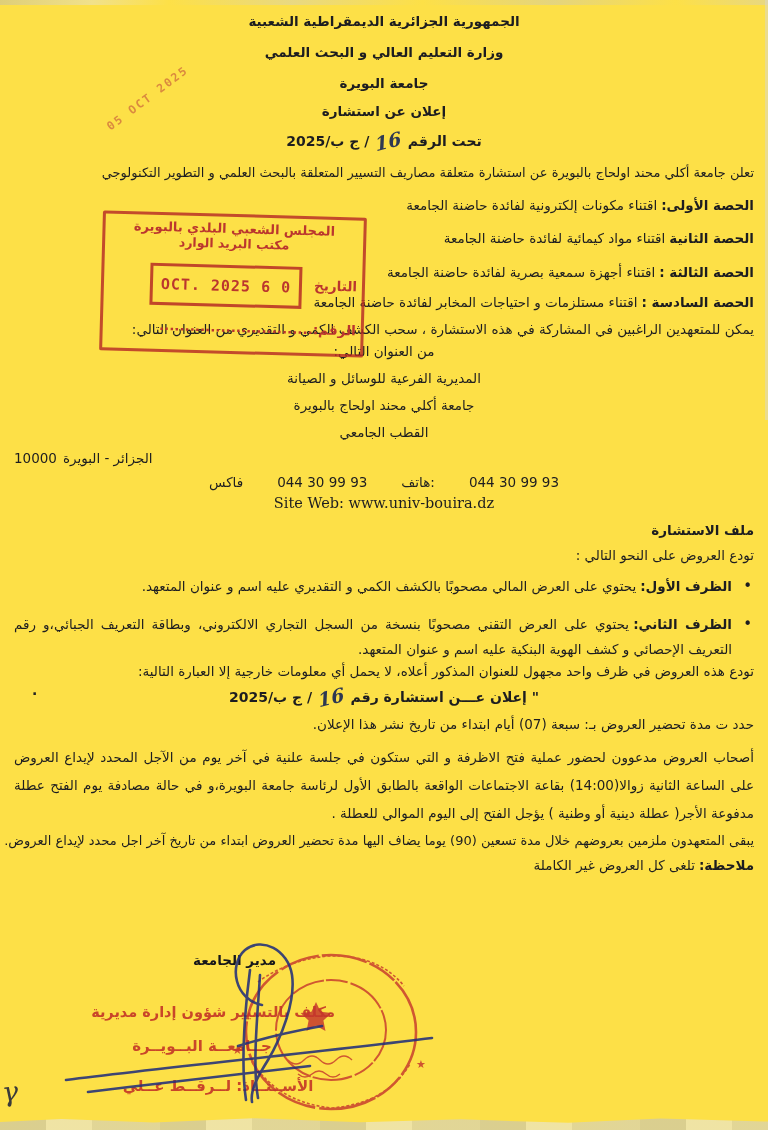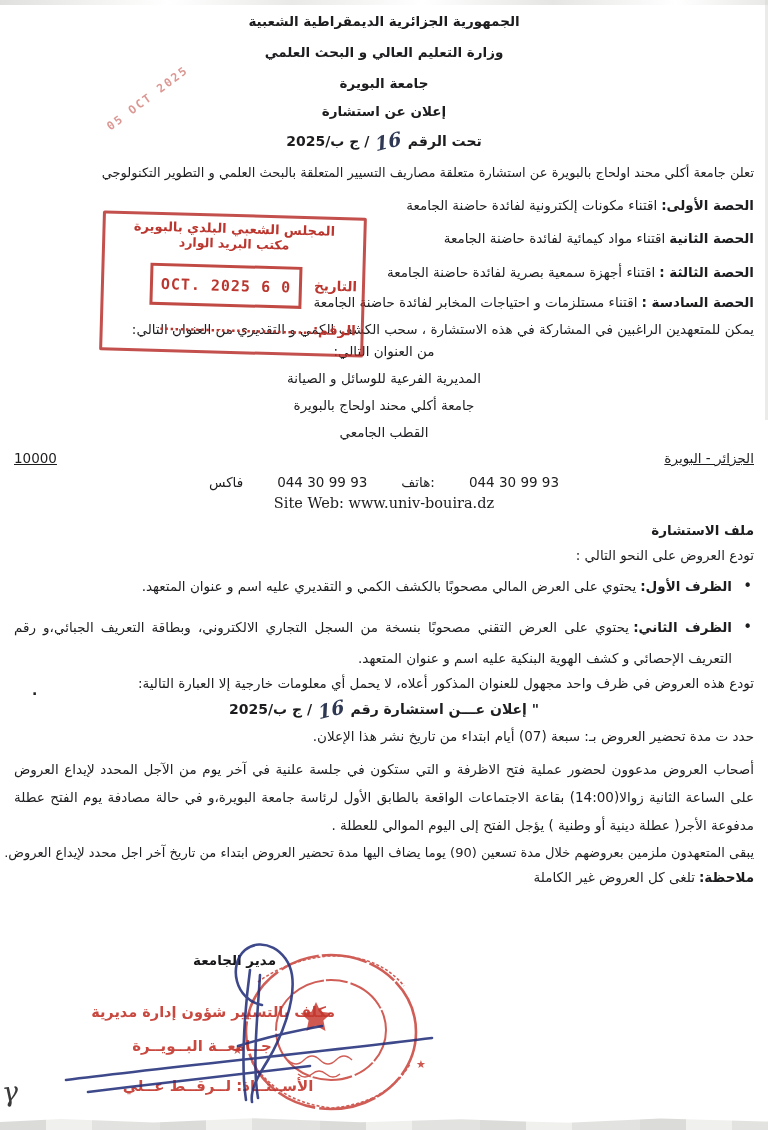--- a/index.html
+++ b/index.html
@@ -1,33 +1,33 @@
 <!DOCTYPE html>
 <html lang="ar"><head>
 <meta charset="utf-8">
 <style>
   html,body{margin:0;padding:0;background:#9a9a98;}
-  .page{position:relative;width:768px;height:1130px;margin:0 auto;background:#ffffff;
+  .page{position:relative;width:768px;height:1130px;margin:0 auto;background:#fde047;
         font-family:"DejaVu Sans",sans-serif;color:#1d1d20;overflow:hidden;}
   .doc{position:absolute;inset:0;padding:0 14px;box-sizing:border-box;
        direction:rtl;text-align:right;font-size:13.5px;line-height:19px;}
   .c{text-align:center;}
   .b{font-weight:bold;}
   .nw{white-space:nowrap;}
   .just{text-align:justify;text-align-last:right;}
   .lot{margin-top:14px;white-space:nowrap;}
   .lot .t{font-weight:bold;margin-left:4px;}
   .bullet{position:relative;padding-right:22px;}
   .bullet::before{content:"•";position:absolute;right:2px;top:0;font-size:15px;}
   .bullet .t{font-weight:bold;margin-left:4px;}
   .hand{display:inline-block;font-family:"DejaVu Serif",serif;font-style:italic;font-weight:bold;
         color:#2e3852;font-size:19px;line-height:19px;transform:rotate(-14deg) skewX(-6deg);margin:0 4px;}
   .refline{display:flex;direction:rtl;justify-content:center;align-items:center;gap:2px;font-weight:bold;font-size:14px;}
   .contact-row{display:flex;direction:ltr;justify-content:center;align-items:center;gap:34px;font-size:13.5px;}
-  .postal{display:flex;direction:ltr;justify-content:space-between;text-decoration:underline;}
+  .postal{display:flex;direction:ltr;justify-content:flex-start;gap:6px;}
   .website{font-family:"DejaVu Serif",serif;direction:ltr;font-size:14.5px;}
   
   .rstamp{position:absolute;left:101px;top:214px;width:264px;height:140px;box-sizing:border-box;
           border:3px solid rgba(182,42,36,.82);border-radius:2px;transform:rotate(1.6deg);
           color:#bb362e;direction:rtl;text-align:center;background:rgba(255,255,255,0.0);}
   .rstamp .l1{margin-top:4px;font-size:13px;font-weight:bold;white-space:nowrap;}
   .rstamp .l2{font-size:12.5px;font-weight:bold;margin-top:0;}
   .rstamp .datebox{position:absolute;left:46px;top:48px;width:152px;height:42px;box-sizing:border-box;
           border:3px solid rgba(182,42,36,.85);display:flex;align-items:center;justify-content:center;
           font-family:"DejaVu Sans Mono",monospace;font-weight:bold;font-size:15px;letter-spacing:1px;white-space:nowrap;}
@@ -107,21 +107,21 @@
       <span>044 30 99 93</span>
     </div>
     <div class="c website" style="margin-top:1px;line-height:20px">Site Web: www.univ-bouira.dz</div>
 
     <div class="b" style="margin-top:8px">ملف الاستشارة</div>
     <div style="margin-top:6px">تودع  العروض على النحو التالي :</div>
 
     <div class="bullet nw" style="margin-top:12px">
       <span class="t">الظرف الأول:</span><span>يحتوي على العرض المالي مصحوبًا بالكشف الكمي و التقديري عليه اسم و عنوان المتعهد.</span>
     </div>
-    <div class="bullet just" style="margin-top:16px;line-height:31px">
+    <div class="bullet just" style="margin-top:16px;line-height:25px">
       <span class="t">الظرف الثاني:</span><span>يحتوي على العرض التقني مصحوبًا بنسخة من السجل التجاري الالكتروني، وبطاقة التعريف الجبائي،و رقم التعريف الإحصائي و كشف الهوية البنكية عليه اسم و عنوان المتعهد.</span>
     </div>
 
     <div class="nw" style="margin-top:0px">تودع هذه العروض في ظرف واحد مجهول للعنوان المذكور أعلاه، لا يحمل أي معلومات خارجية إلا العبارة التالية:</div>
 
     <div class="refline" style="margin-top:4px;height:24px">
       <span>" إعلان عـــن استشارة رقم</span>
       <span class="hand">16</span>
       <span dir="rtl">/ ج ب/2025</span>
     </div>

